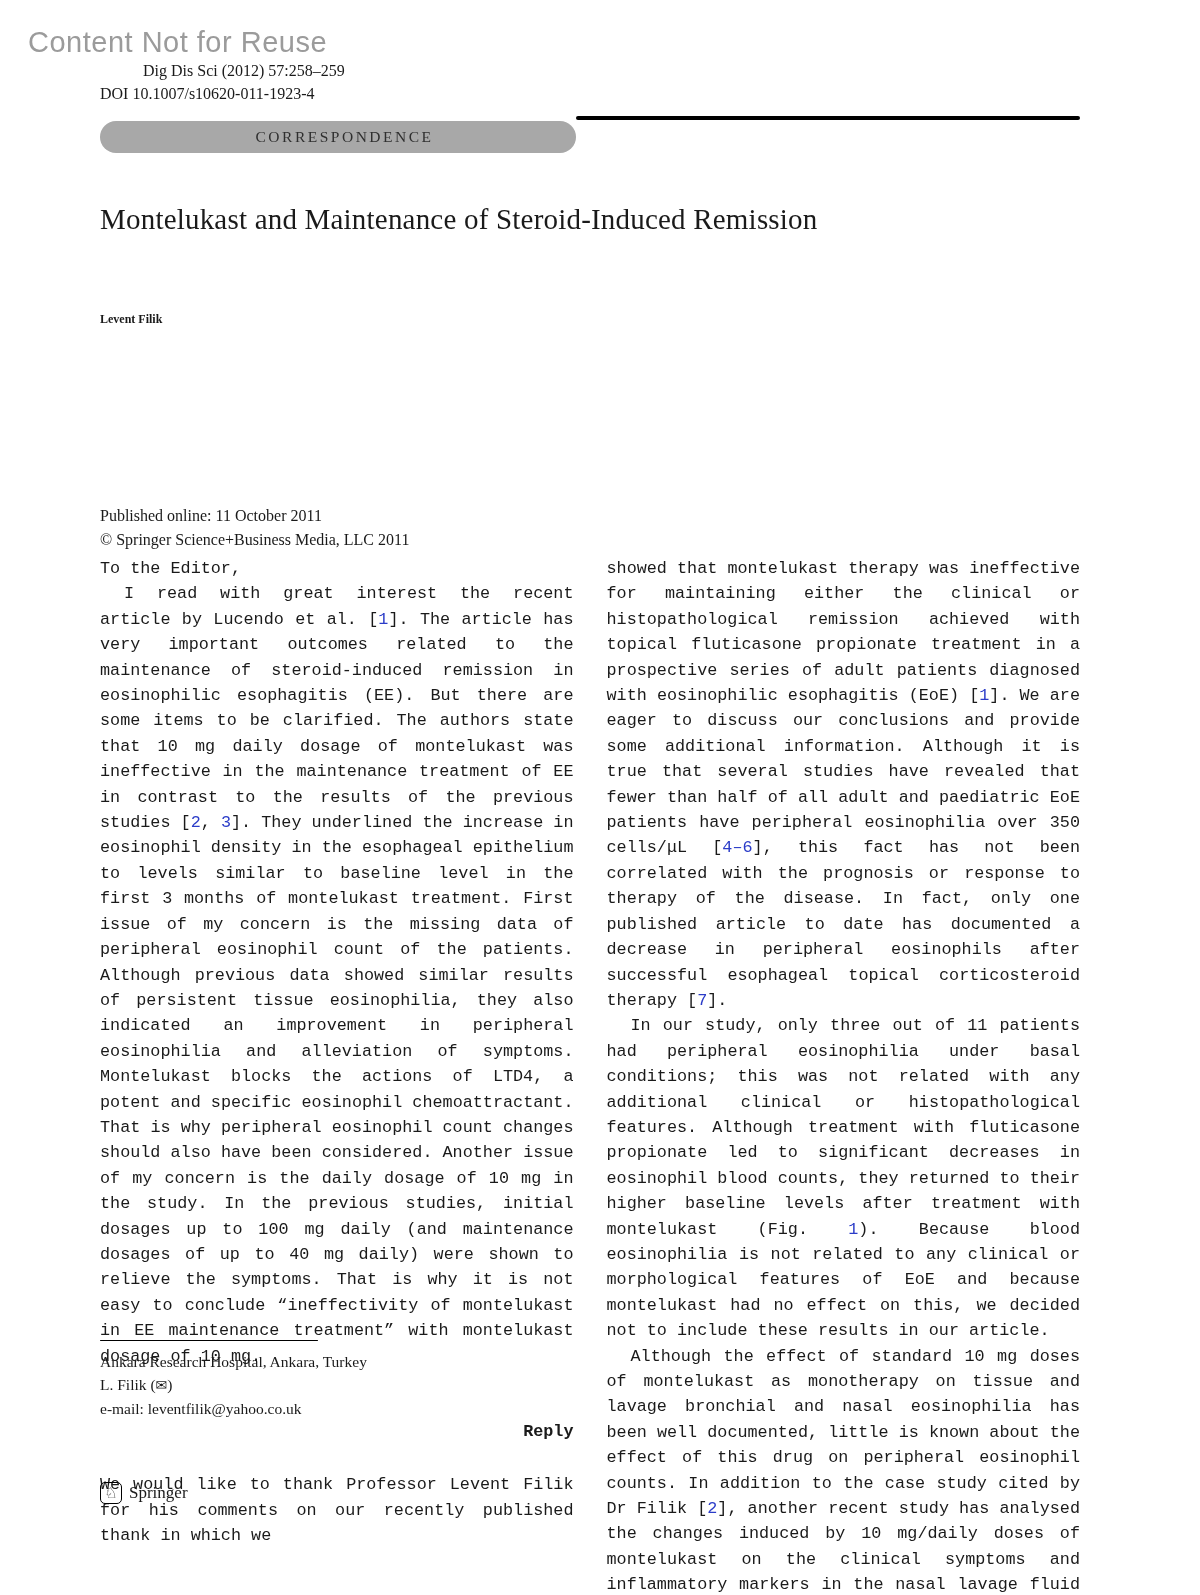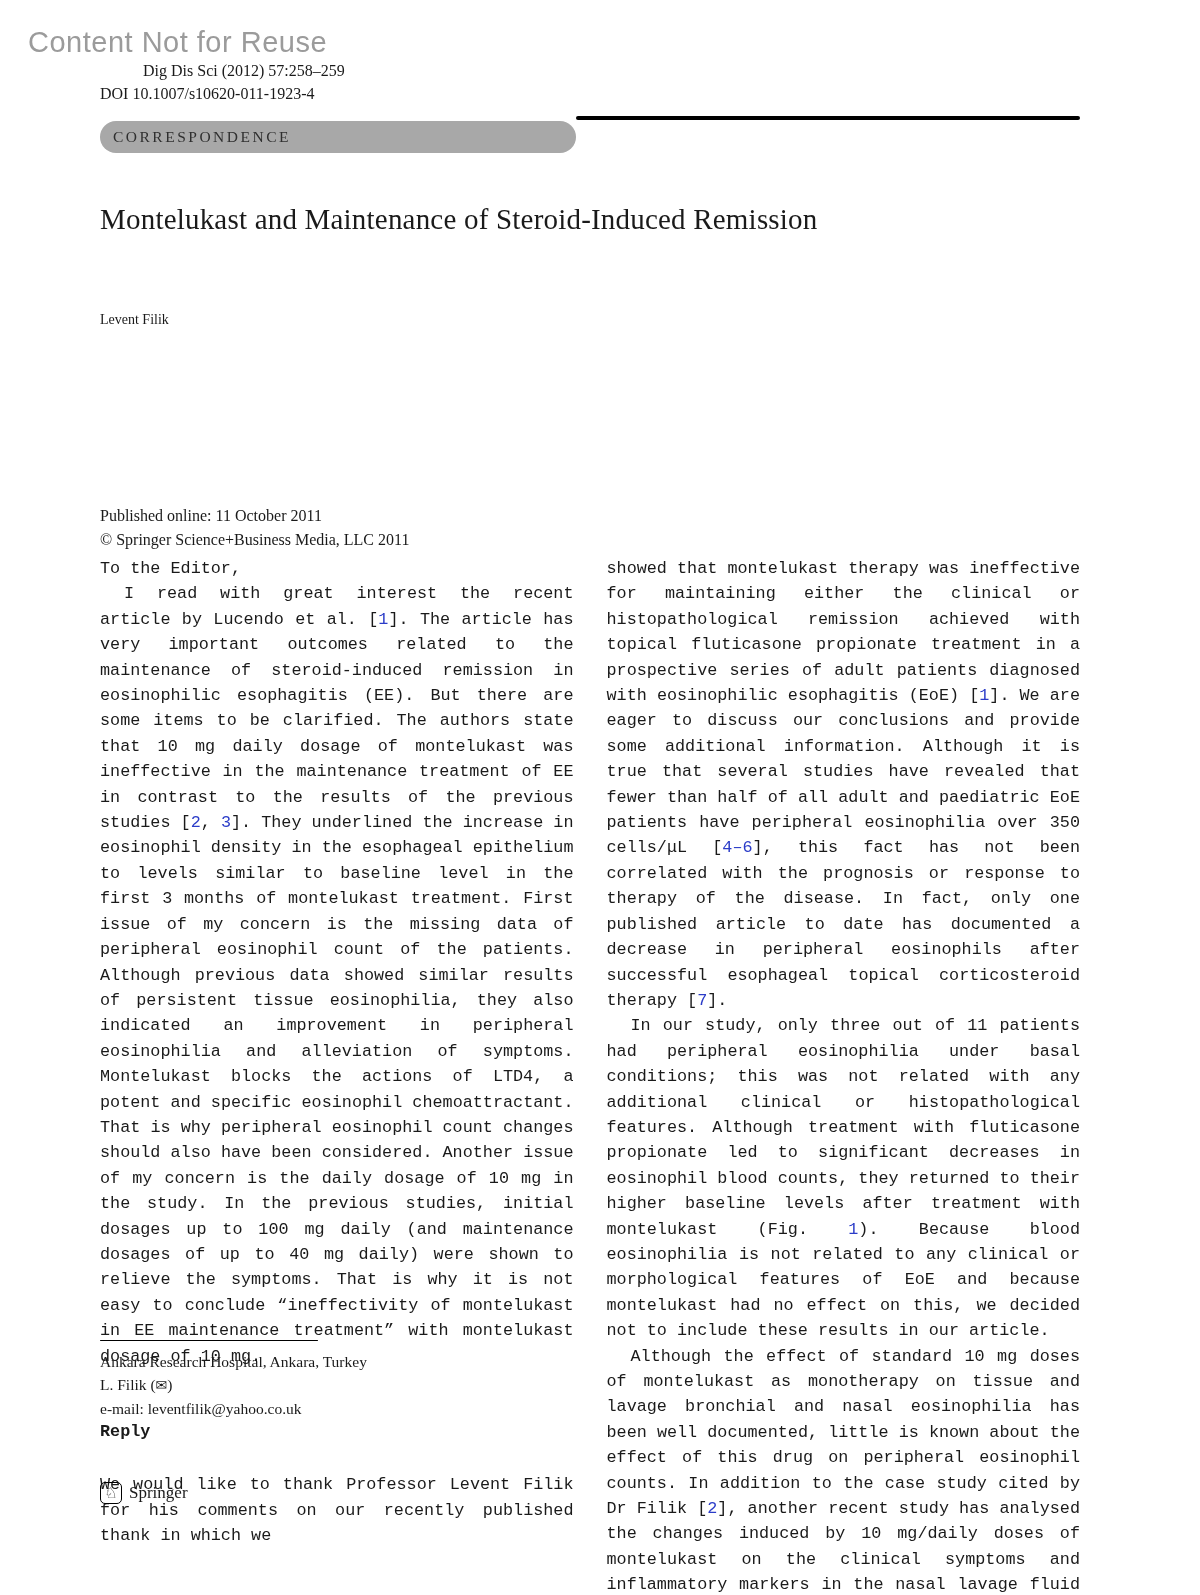--- a/index.html
+++ b/index.html
@@ -24,42 +24,42 @@
     font-size:29px; color:var(--watermark-gray);
     letter-spacing:0.5px;
   }
   .journal-ref{position:absolute; left:100px; top:62px; font-size:16px;margin-left:43px;}
   .doi{position:absolute; left:100px; top:85px; font-size:16px;}
   .top-rule{position:absolute; left:576px; top:116px; width:504px; height:4px; background:#000;}
   .section-banner{
     position:absolute; left:100px; top:121px; width:476px; height:32px;
     background:var(--banner-gray);
     color:#2f2f2f; font-size:15.5px; letter-spacing:2.5px;
-    line-height:32px; padding-left:13px;
+    line-height:32px; padding-left:13px;text-align:center;
   }
   .title{
     position:absolute; left:100px; top:200px; width:900px;
     margin:0; font-size:29px; line-height:39px; font-weight:normal;
     letter-spacing:0.2px;
   }
   .title-line{display:block;}
-  .author{position:absolute; left:100px; top:312px; font-size:14px; font-weight:normal;}
+  .author{position:absolute; left:100px; top:312px; font-size:12px; font-weight:bold;}
   .pub-info{position:absolute; left:100px; top:504px; font-size:16px; line-height:24px;}
   .columns{
     position:absolute; left:100px; top:556px; width:980px;
     display:flex; gap:33px;font-family:Liberation Mono, monospace;
   }
   .column{
     width:474px; font-size:16.8px; line-height:25.4px;
     text-align:justify; hyphens:auto;
   }
   .para{margin:0;}
   .para.indent{text-indent:24px;}
   .cite{color:var(--cite-color);}
-  .reply-heading{font-weight:bold; margin:50px 0 28px 0; font-size:16.8px; text-align:left;}
+  .reply-heading{font-weight:bold; margin:50px 0 28px 0; font-size:16.8px; text-align:right;}
   .footnote{
     position:absolute; left:100px; top:1340px; width:474px;
     font-size:15.5px; line-height:23px;
   }
   .footnote-rule{width:218px; height:1px; background:#000; margin-bottom:9px;}
   .envelope{font-size:14px;}
   .publisher{
     position:absolute; left:100px; top:1482px;
     display:flex; align-items:center; gap:7px;
   }

